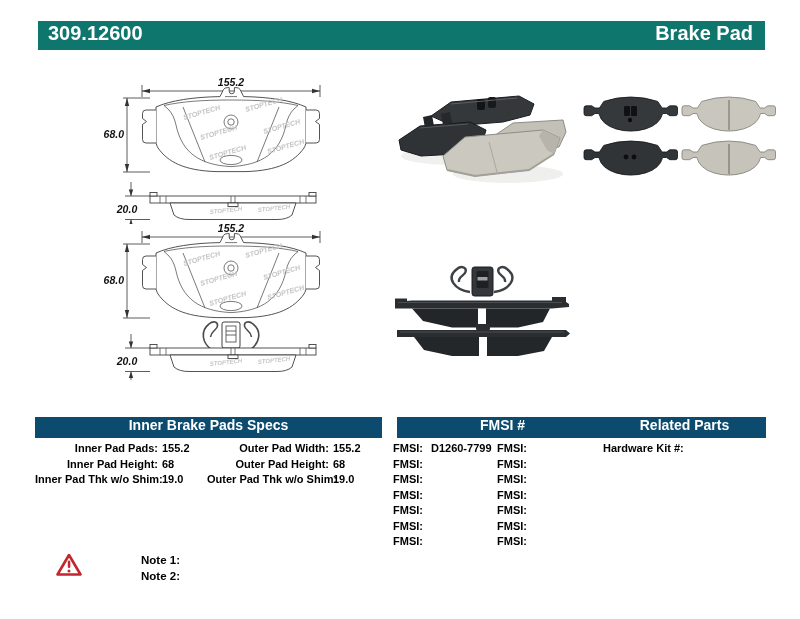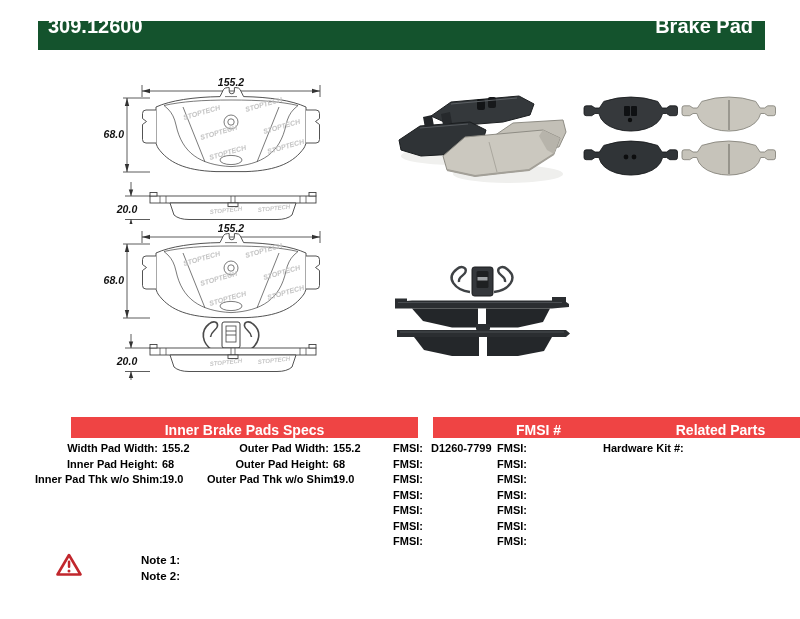--- a/index.html
+++ b/index.html
@@ -1,24 +1,24 @@
 <!DOCTYPE html>
 <html><head>
 <meta charset="utf-8">
 <style>
   html,body{margin:0;padding:0;}
   body{width:800px;height:619px;background:#fff;font-family:"Liberation Sans",sans-serif;position:relative;overflow:hidden;}
   .abs{position:absolute;}
   
-  .topbar{left:38px;top:21px;width:727px;height:29px;background:#14532d;color:#fff;
+  .topbar{left:38px;top:21px;width:727px;height:29px;background:#0f766e;color:#fff;
     display:flex;justify-content:space-between;align-items:flex-end;
-    font-weight:bold;font-size:20px;padding:0 12px 12px 10px;box-sizing:border-box;}
-  
-  .secbar{top:417px;height:21px;background:#ef4444;color:#fff;font-weight:bold;font-size:14px;
-    display:flex;align-items:flex-end;justify-content:center;box-sizing:border-box;margin-left:36px;}
+    font-weight:bold;font-size:20px;padding:0 12px 5px 10px;box-sizing:border-box;}
+  
+  .secbar{top:417px;height:21px;background:#0c4a6e;color:#fff;font-weight:bold;font-size:14px;
+    display:flex;align-items:flex-start;justify-content:center;box-sizing:border-box;}
   #bar-specs{left:35px;width:347px;}
   #bar-specs span{width:50%;text-align:center;}
   #bar-fmsi{left:397px;width:211px;}
   #bar-related{left:603px;width:163px;}
   
   .speccol{top:441px;font-size:11px;font-weight:bold;color:#000;}
   .spec-row{display:flex;line-height:15.5px;white-space:nowrap;}
   #inner-col{left:35px;width:170px;}
   #inner-col .spec-label{width:123px;text-align:right;}
   #outer-col{left:207px;width:178px;}
@@ -256,21 +256,21 @@
 </div>
 <div class="abs secbar" id="bar-fmsi">
   <span>FMSI #</span>
 </div>
 <div class="abs secbar" id="bar-related">
   <span>Related Parts</span>
 </div>
 
 <div class="abs speccol" id="inner-col">
   <div class="spec-row">
-    <span class="spec-label">Width Pad Width:</span>
+    <span class="spec-label">Inner Pad Pads:</span>
     <span class="spec-value">155.2</span>
   </div>
   <div class="spec-row">
     <span class="spec-label">Inner Pad Height:</span>
     <span class="spec-value">68</span>
   </div>
   <div class="spec-row">
     <span class="spec-label">Inner Pad Thk w/o Shim:</span>
     <span class="spec-value">19.0</span>
   </div>

